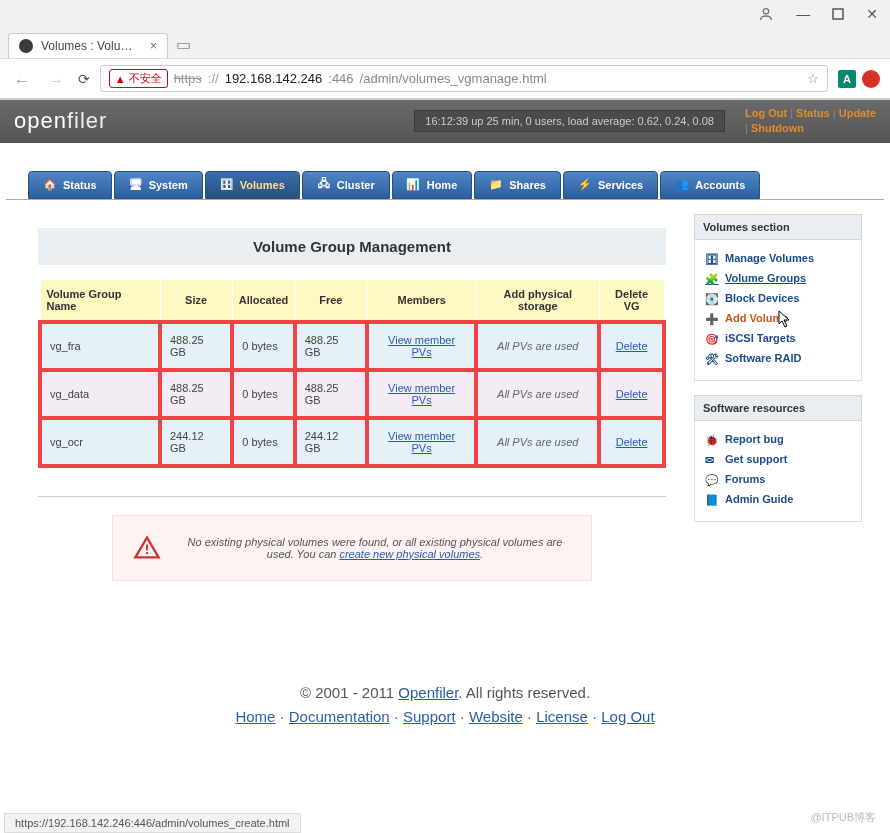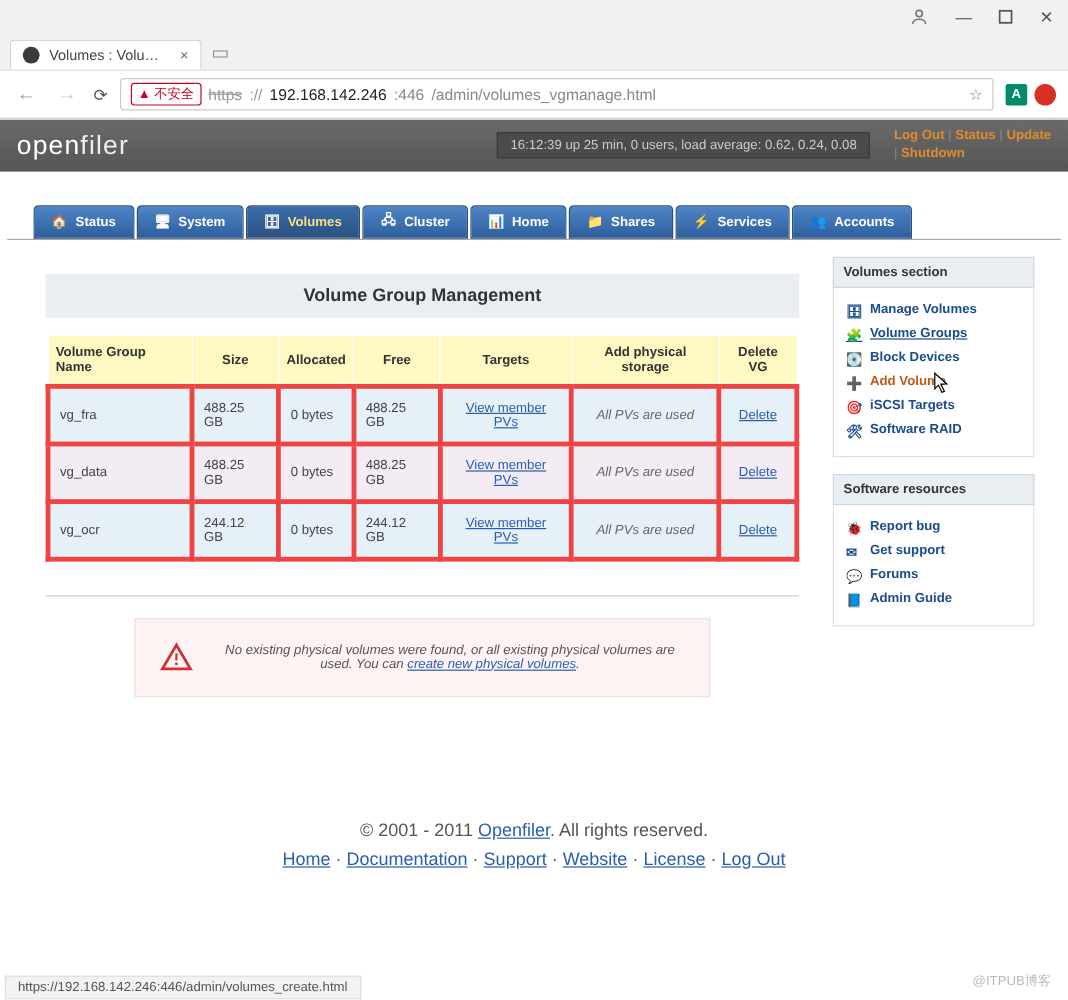--- a/index.html
+++ b/index.html
@@ -167,21 +167,21 @@
 <div class="content-wrap">
   <div class="main-col">
     <div class="panel-title">Volume Group Management</div>
     <table class="vg">
       <thead>
           <tr>
         <th style="text-align:left;width:120px">Volume Group Name</th>
         <th>Size</th>
         <th>Allocated</th>
         <th>Free</th>
-        <th>Targets</th>
+        <th>Members</th>
         <th>Add physical storage</th>
         <th>Delete VG</th>
       </tr>
         </thead>
       <tbody id="vg-body">
           <tr class="r0">
             <td>vg_fra</td>
             <td>488.25 GB</td>
             <td>0 bytes</td>
             <td>488.25 GB</td>

